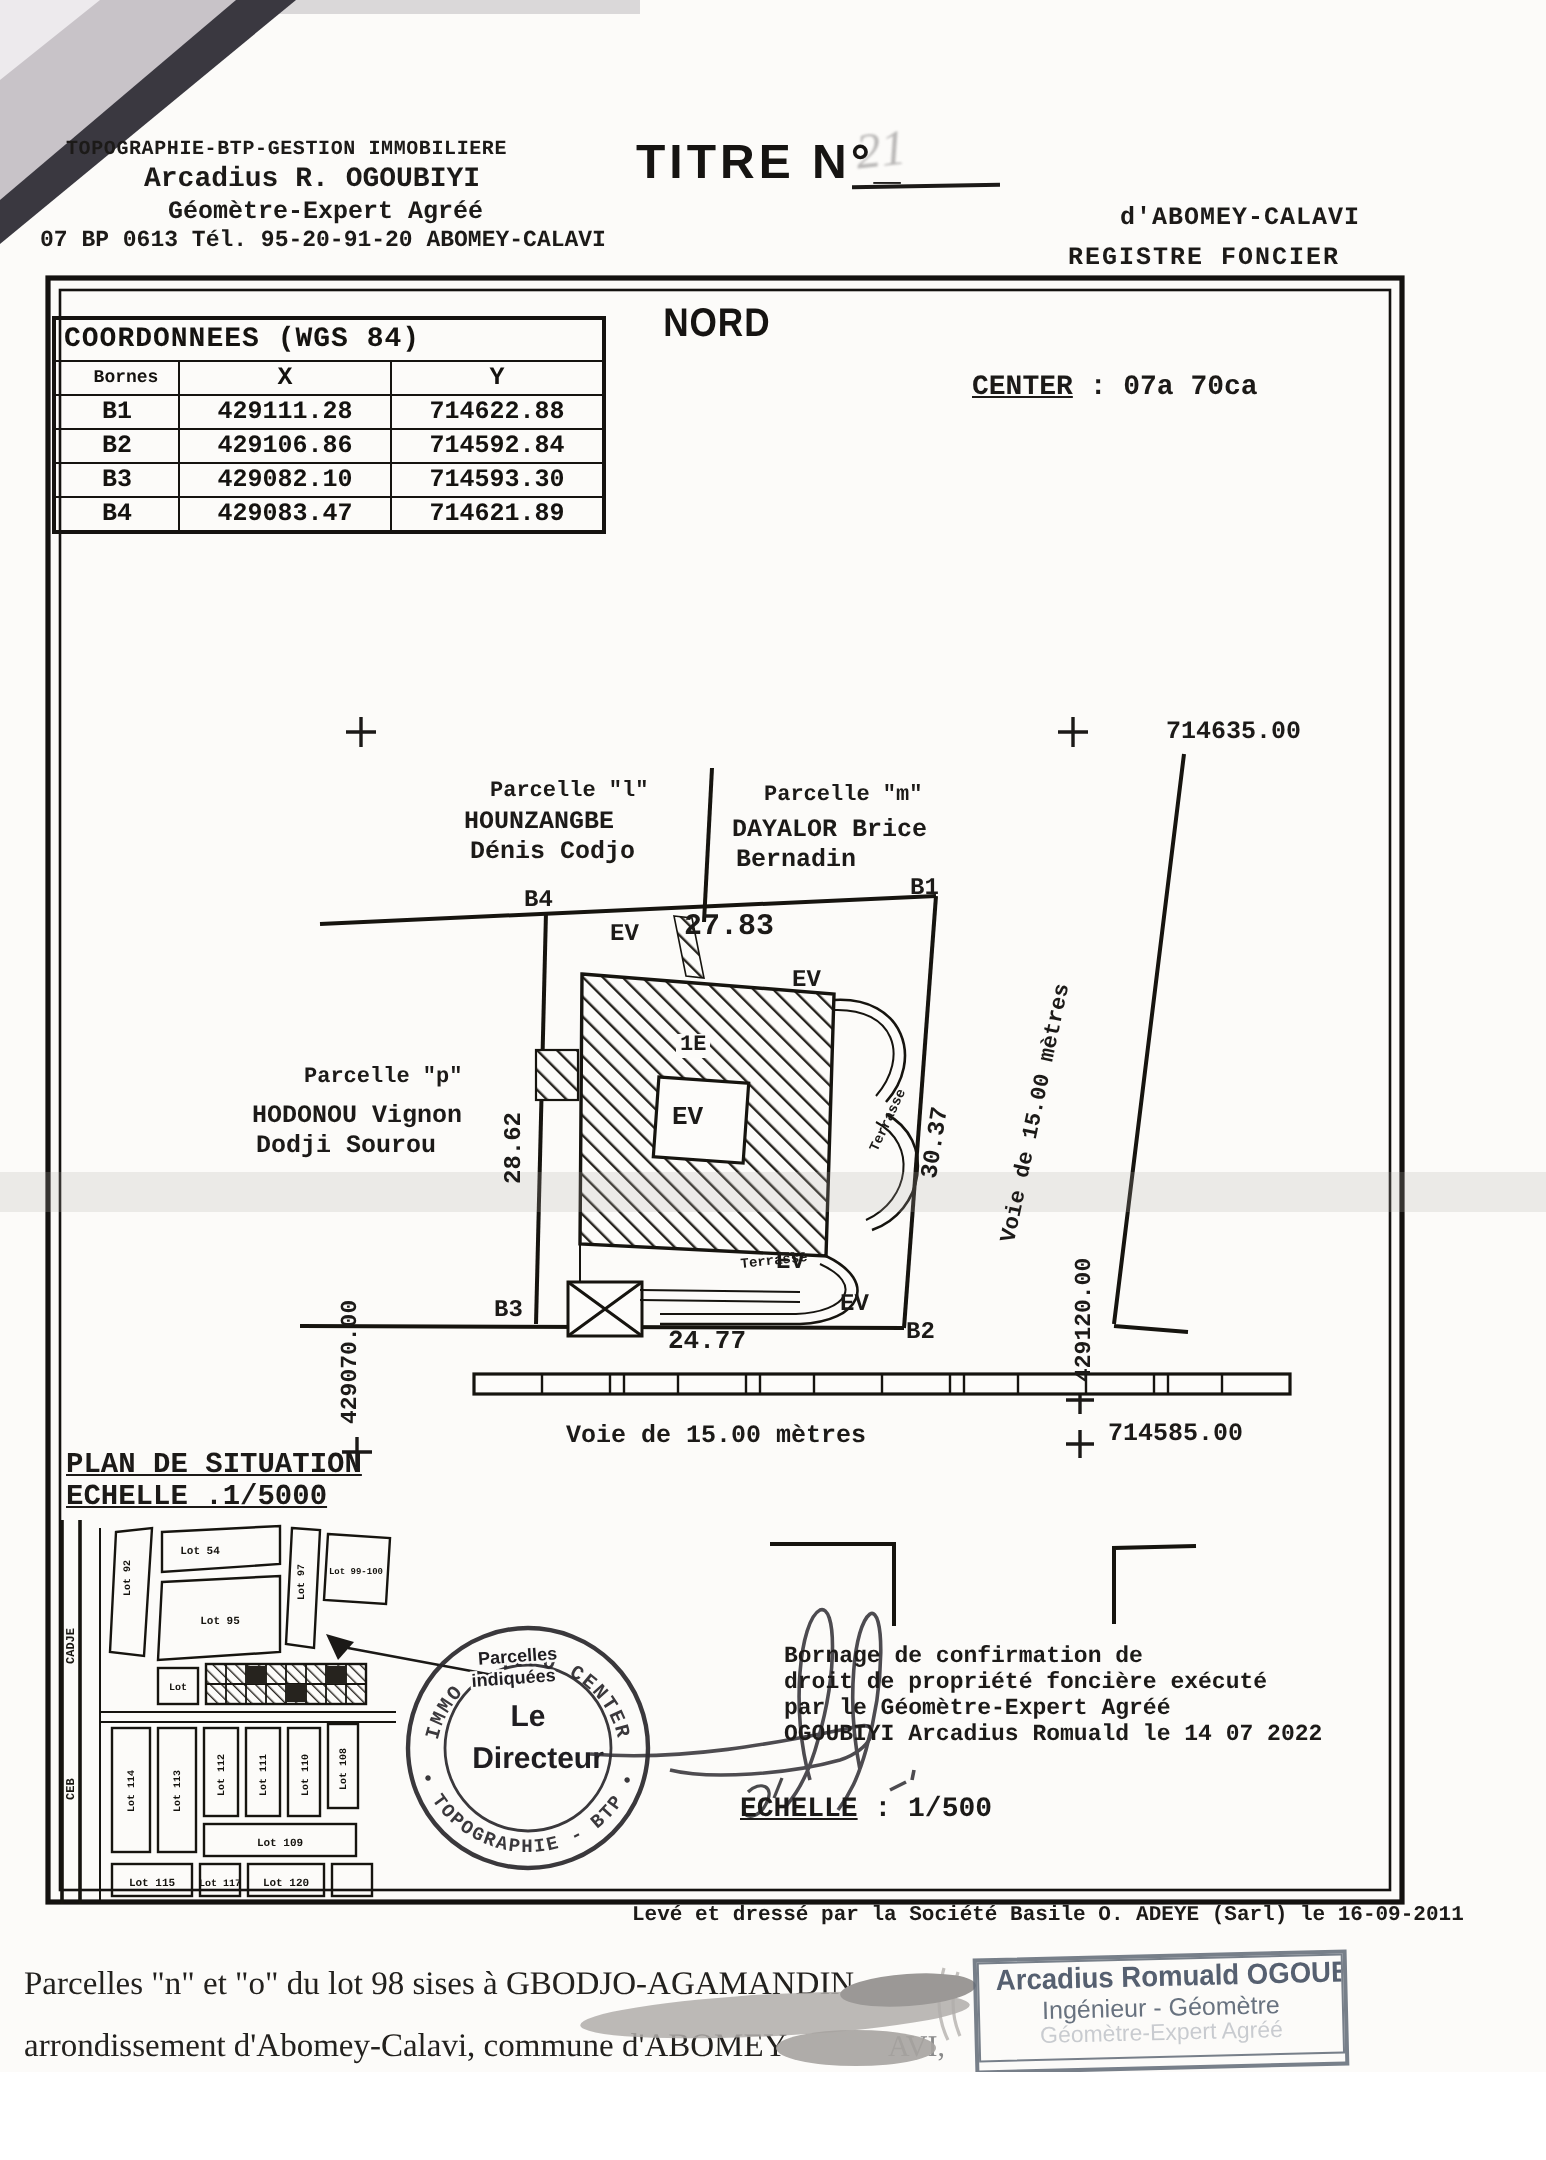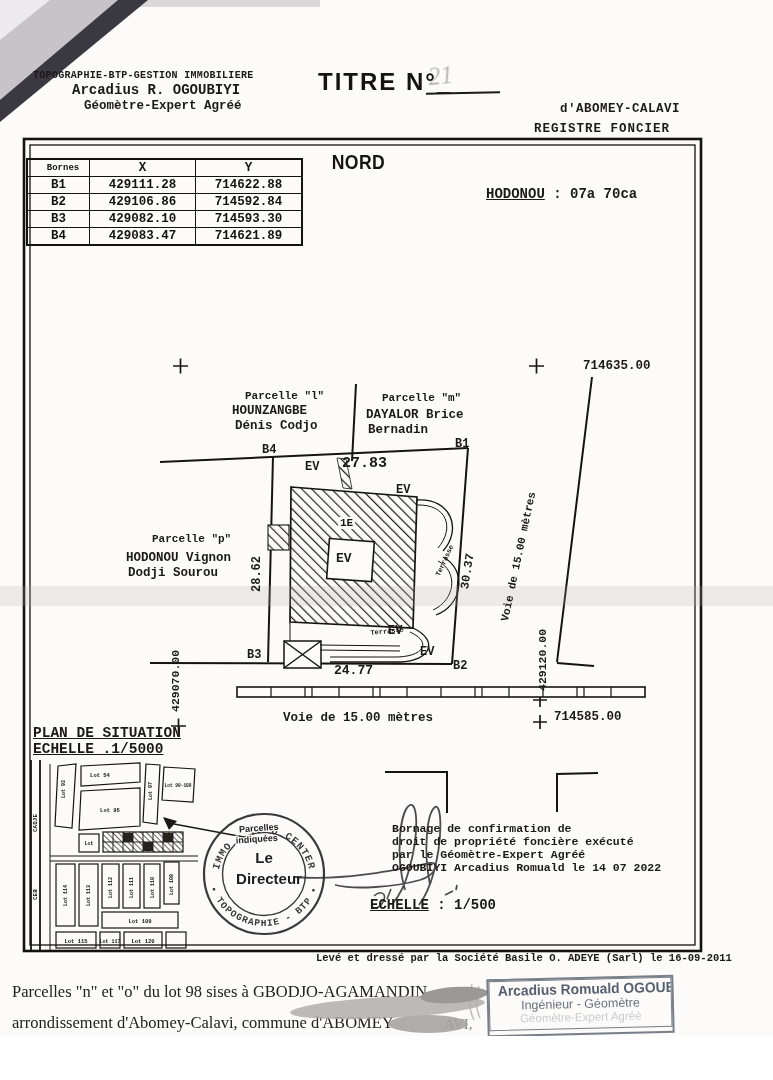--- a/index.html
+++ b/index.html
@@ -106,34 +106,38 @@
 
   <div class="abs" style="left:0;top:0;width:320px;height:7px;background:#d4d1d3;opacity:.85;"></div>
   <div class="fold" style="width:150px;height:125px;clip-path:polygon(0 0,148px 0,0 122px);background:#3a3840;"></div>
   <div class="fold" style="width:120px;height:102px;clip-path:polygon(0 0,118px 0,0 100px);background:#c8c3c8;"></div>
   <div class="fold" style="width:52px;height:42px;clip-path:polygon(0 0,50px 0,0 40px);background:#edeaed;"></div>
   <div class="abs" style="left:0;top:586px;width:773px;height:20px;background:rgba(178,173,167,.22);"></div>
 
   <div class="abs mono" style="left:33px;top:70px;font-size:10px;letter-spacing:.3px;">TOPOGRAPHIE-BTP-GESTION IMMOBILIERE</div>
   <div class="abs mono" style="left:72px;top:82px;font-size:14px;">Arcadius R. OGOUBIYI</div>
   <div class="abs mono" style="left:84px;top:99px;font-size:12.5px;">Géomètre-Expert Agréé</div>
+  <div class="abs mono" style="left:20px;top:114px;font-size:11.5px;">07 BP 0613 Tél. 95-20-91-20 ABOMEY-CALAVI</div>
 
   <div class="abs sans" style="left:318px;top:68px;font-size:24px;letter-spacing:2px;">TITRE N°_</div>
   <div class="abs serif" style="left:428px;top:62px;font-size:25px;font-style:italic;color:#8e8c8c;opacity:.6;transform:rotate(-6deg);filter:blur(.4px);">21</div>
   <div class="abs" style="left:426px;top:92px;width:74px;height:2px;background:#1c1a18;transform:rotate(-1deg);"></div>
 
   <div class="abs mono" style="left:534px;top:78px;font-size:12.5px;letter-spacing:1px;margin-top:44px;">REGISTRE  FONCIER</div>
   <div class="abs mono" style="left:560px;top:102px;font-size:12.5px;letter-spacing:.5px;">d'ABOMEY-CALAVI</div>
 
   <div class="abs sans" style="left:328px;top:151px;font-size:20px;transform:scaleX(.88);letter-spacing:.5px;">NORD</div>
 
-  <div class="abs mono" style="left:486px;top:186px;font-size:14px;"><span class="u">HODONOU</span><span> : 07a 70ca</span></div>
+  <div class="abs mono" style="left:486px;top:186px;font-size:14px;"><span class="u">CENTER</span><span> : 07a 70ca</span></div>
 
   <table class="coords abs" style="left:26px;top:158px;">
     <tbody>
+        <tr>
+          <td colspan="3" class="cap">COORDONNEES (WGS 84)</td>
+        </tr>
     <tr>
       <td class="hb" style="width:46px;">Bornes</td>
       <td style="width:99px;">X</td>
       <td style="width:99px;">Y</td>
     </tr>
     <tr>
       <td>B1</td>
       <td>429111.28</td>
       <td>714622.88</td>
     </tr>

